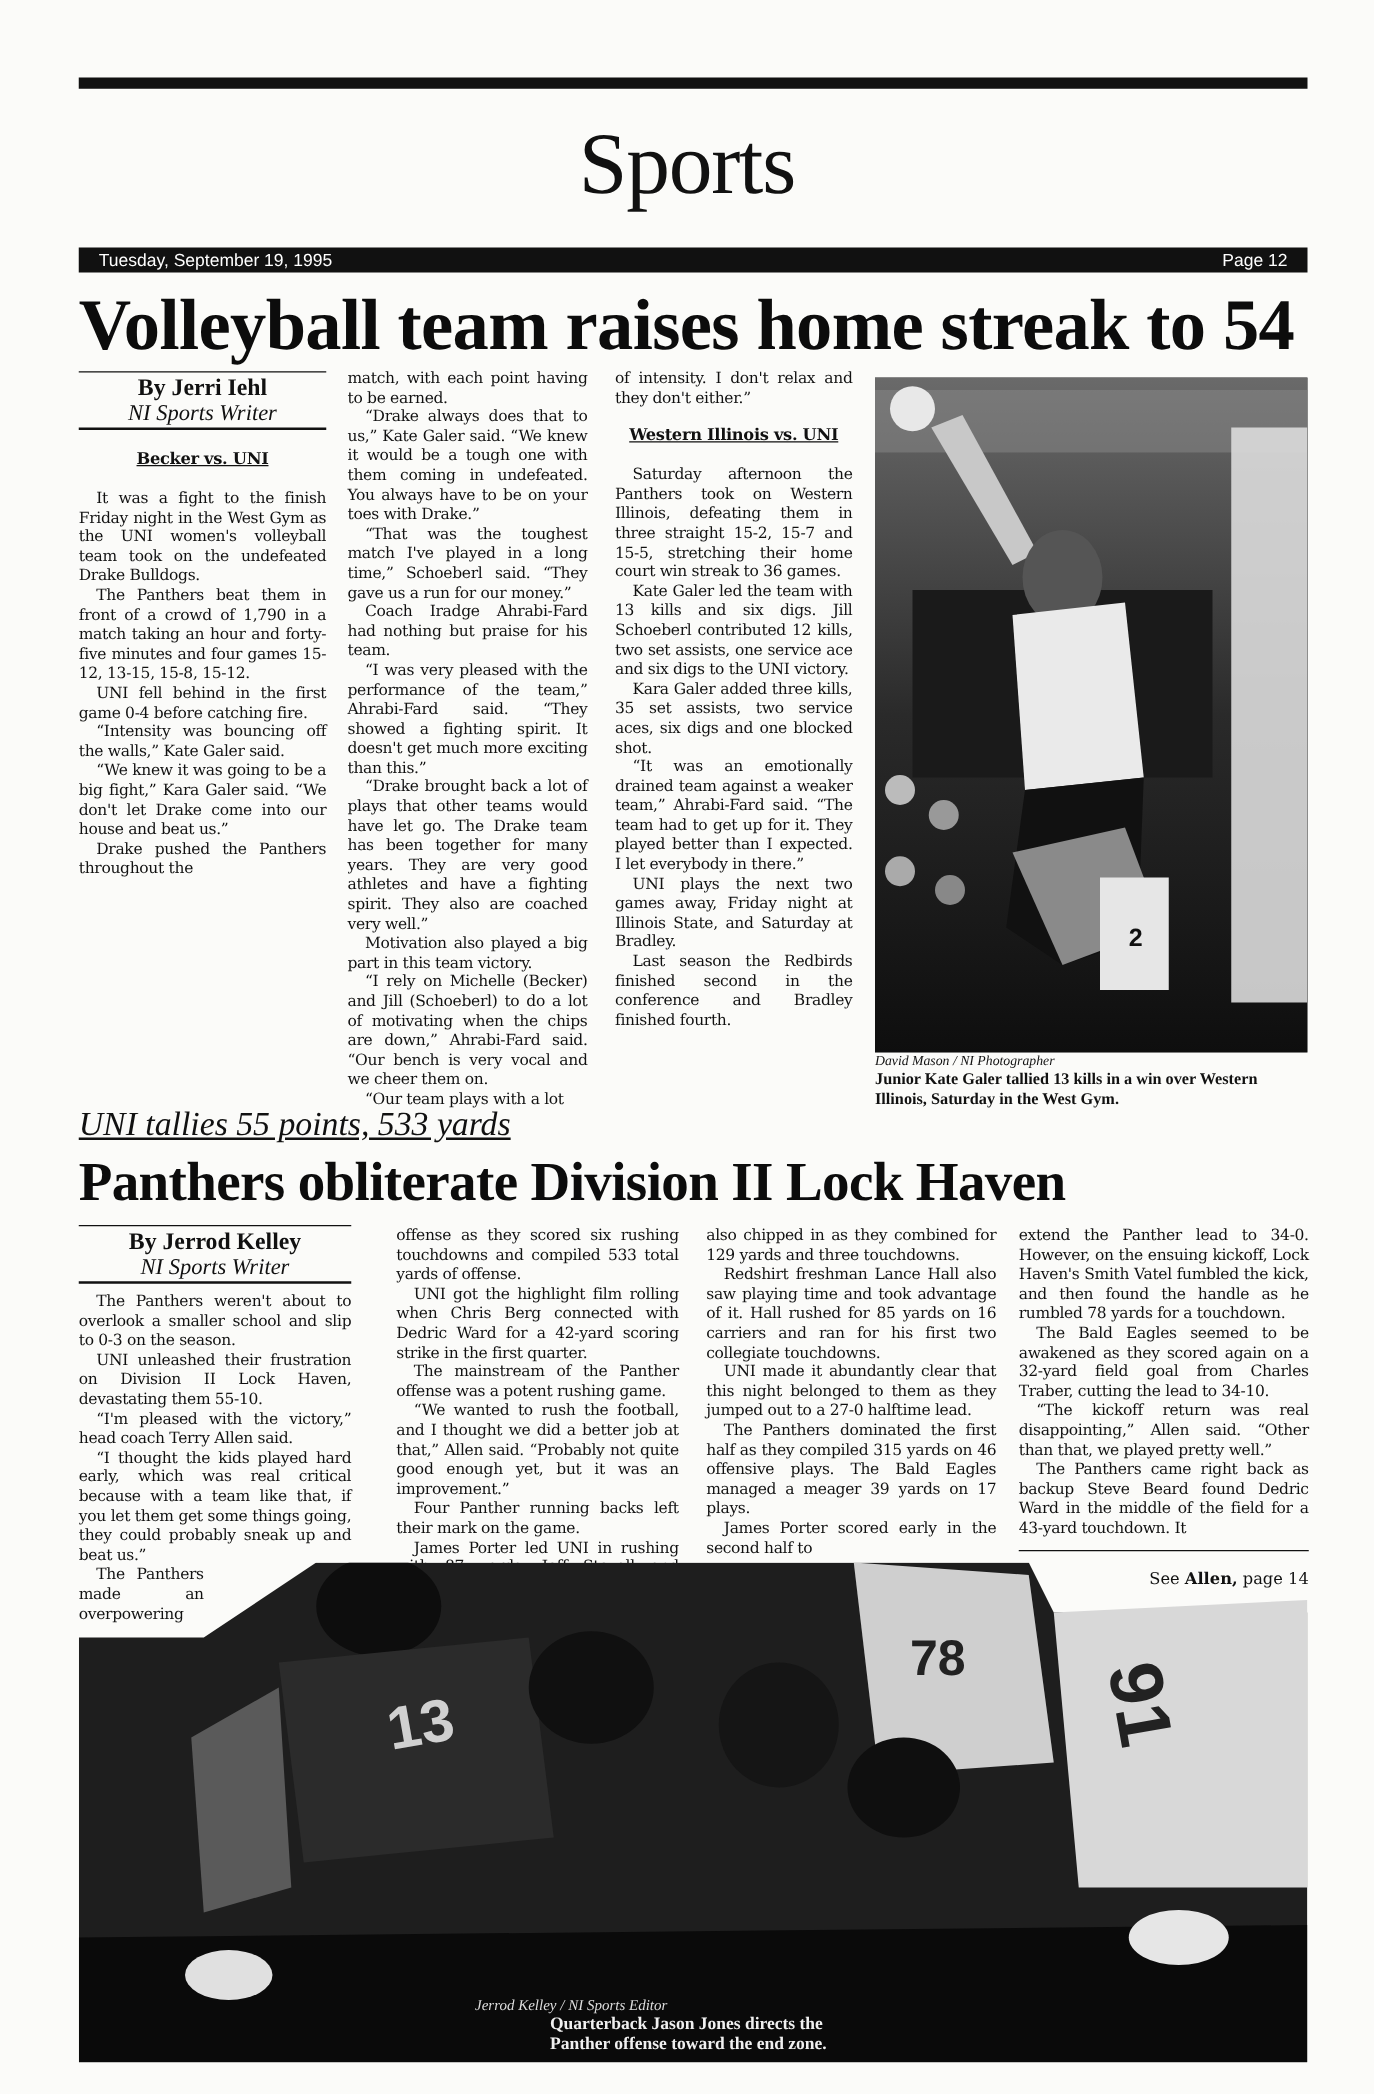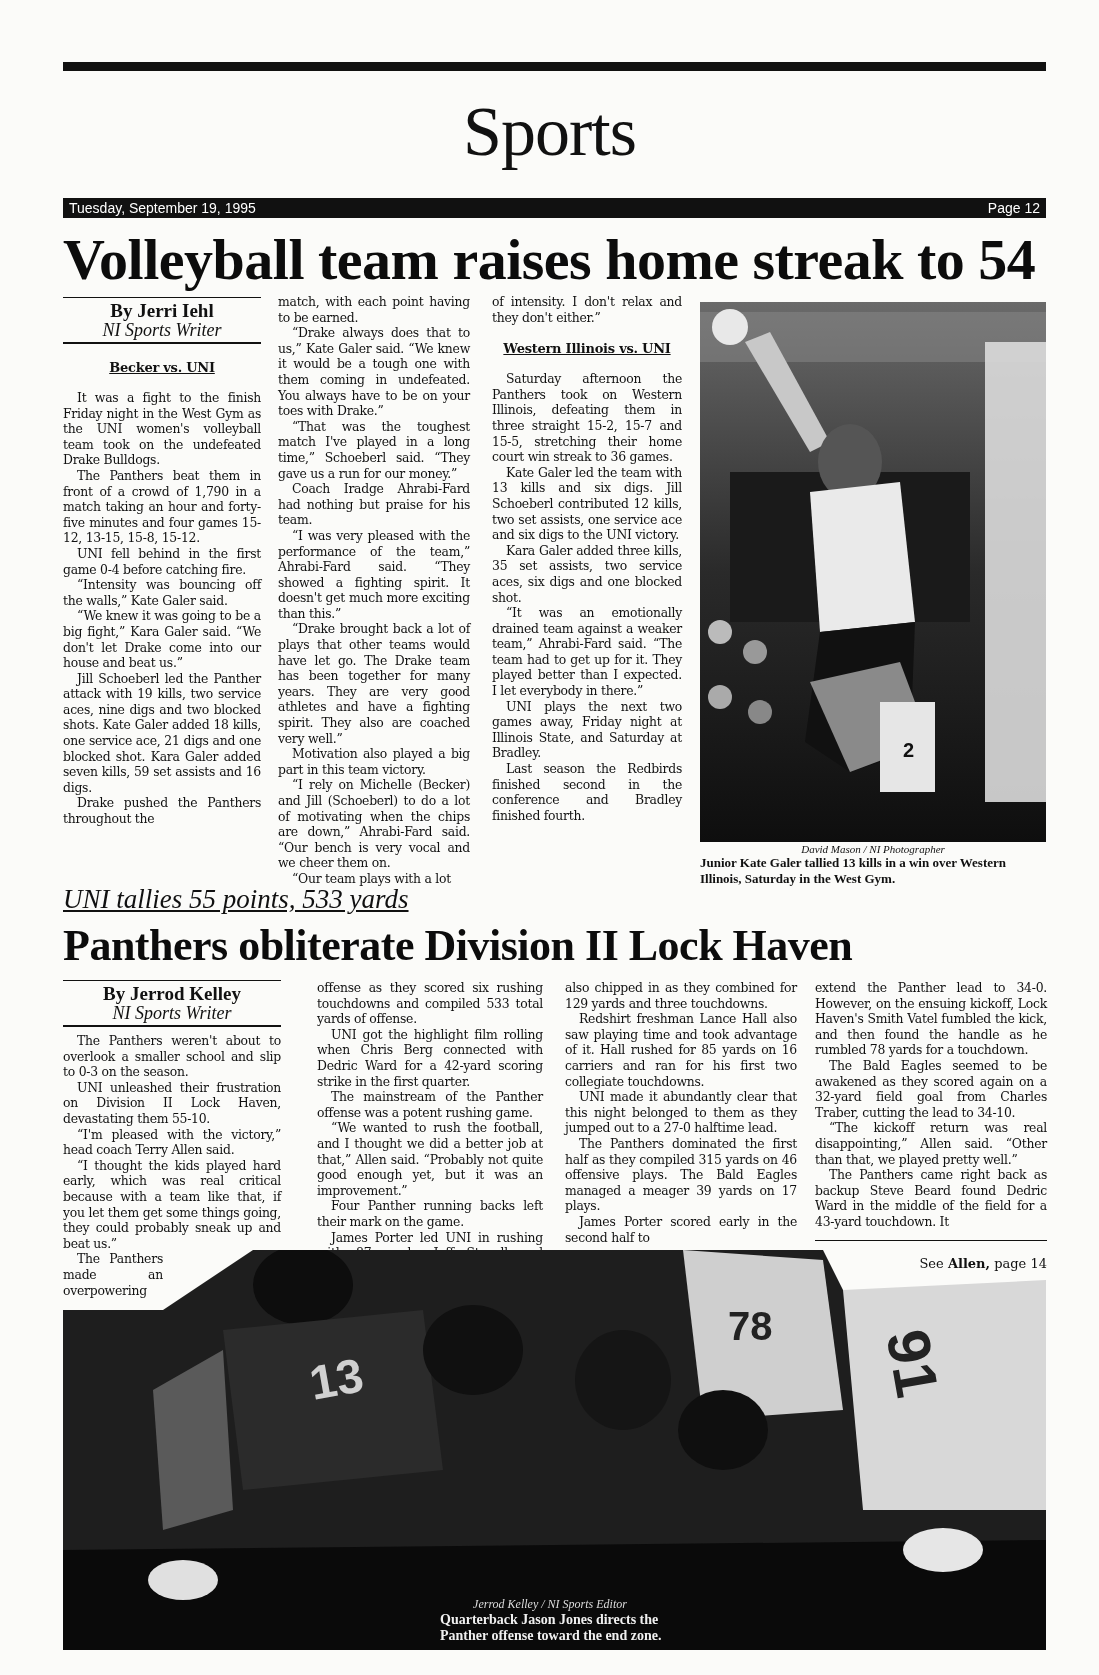--- a/index.html
+++ b/index.html
@@ -3,33 +3,33 @@
   <meta charset="utf-8">
   <style>
     html, body { margin: 0; padding: 0; }
     body {
       width: 1099px; height: 1675px; background: #fbfbf9; position: relative; overflow: hidden;
       font-family: "DejaVu Serif", serif; color: #111;
     }
     .abs { position: absolute; }
     .topbar { left: 63px; top: 62px; width: 983px; height: 9px; background: #111; }
     .masthead { left: 0; width: 1099px; top: 92px; text-align: center; font-family: "Liberation Serif", serif; font-size: 70px; line-height: 80px; letter-spacing: -1px; }
-    .datebar { left: 63px; top: 198px; width: 983px; height: 20px; background: #111; color: #fff; font-family: "Liberation Sans", sans-serif; font-size: 14px; line-height: 20px; display: flex; justify-content: space-between; padding: 0 6px; box-sizing: border-box; }
+    .datebar { left: 63px; top: 198px; width: 983px; height: 20px; background: #111; color: #fff; font-family: "Liberation Sans", sans-serif; font-size: 14px; line-height: 20px; display: flex; justify-content: space-between; padding: 0 16px; box-sizing: border-box; }
     .headline { font-family: "Liberation Serif", serif; font-weight: bold; white-space: nowrap; color: #0c0c0c; }
     .h1 { left: 63px; top: 228px; font-size: 58px; line-height: 64px; letter-spacing: -0.5px; }
     .h2 { left: 63px; top: 918px; font-size: 44px; line-height: 56px; letter-spacing: -0.5px; }
     .kicker { left: 63px; top: 883px; font-family: "Liberation Serif", serif; font-style: italic; font-size: 27px; line-height: 32px; text-decoration: underline; }
     .byline-box { border-top: 1.5px solid #111; border-bottom: 2.5px solid #111; text-align: center; padding: 2px 0 3px; }
     .byline-name { font-family: "Liberation Serif", serif; font-weight: bold; font-size: 19px; line-height: 22px; }
     .byline-role { font-family: "Liberation Serif", serif; font-style: italic; font-size: 18px; line-height: 17px; }
     .col { font-family: "DejaVu Serif", serif; font-size: 12.4px; line-height: 15.6px; text-align: justify; letter-spacing: -0.25px; }
     .col p { margin: 0; text-indent: 14px; }
     .subhead { text-align: center; font-weight: bold; text-decoration: underline; margin: 16px 0 14px; font-size: 13px; line-height: 16px; }
     .photo { background: #222; overflow: hidden; }
-    .credit { font-family: "Liberation Serif", serif; font-style: italic; font-size: 11px; text-align: center; }
+    .credit { font-family: "Liberation Serif", serif; font-style: italic; font-size: 11px; text-align: left; }
     .caption { font-family: "Liberation Serif", serif; font-weight: bold; font-size: 13px; line-height: 16px; }
     .rule { height: 1px; background: #111; }
     .see { font-family: "DejaVu Serif", serif; font-size: 13px; text-align: right; }
   </style>
 </head>
 <body>
 
 <div class="abs topbar"></div>
 <div class="abs masthead">Sports</div>
 <div class="abs datebar">
@@ -44,21 +44,20 @@
     <div class="byline-name">By Jerri Iehl</div>
     <div class="byline-role">NI Sports Writer</div>
   </div>
   <div class="col">
     <div class="subhead">Becker vs. UNI</div>
     <p>It was a fight to the finish Friday night in the West Gym as the UNI women's volleyball team took on the undefeated Drake Bulldogs.</p>
     <p>The Panthers beat them in front of a crowd of 1,790 in a match taking an hour and forty-five minutes and four games 15-12, 13-15, 15-8, 15-12.</p>
     <p>UNI fell behind in the first game 0-4 before catching fire.</p>
     <p>“Intensity was bouncing off the walls,” Kate Galer said.</p>
     <p>“We knew it was going to be a big fight,” Kara Galer said. “We don't let Drake come into our house and beat us.”</p>
-    <p>Jill Schoeberl led the Panther attack with 19 kills, two service aces, nine digs and two blocked shots. Kate Galer added 18 kills, one service ace, 21 digs and one blocked shot. Kara Galer added seven kills, 59 set assists and 16 digs.</p>
     <p>Drake pushed the Panthers throughout the</p>
   </div>
 </div>
 
 <div class="abs col" style="left:278px; top:294px; width:192px;">
   <p style="text-indent:0">match, with each point having to be earned.</p>
   <p>“Drake always does that to us,” Kate Galer said. “We knew it would be a tough one with them coming in undefeated. You always have to be on your toes with Drake.”</p>
   <p>“That was the toughest match I've played in a long time,” Schoeberl said. “They gave us a run for our money.”</p>
   <p>Coach Iradge Ahrabi-Fard had nothing but praise for his team.</p>
   <p>“I was very pleased with the performance of the team,” Ahrabi-Fard said. “They showed a fighting spirit. It doesn't get much more exciting than this.”</p>

